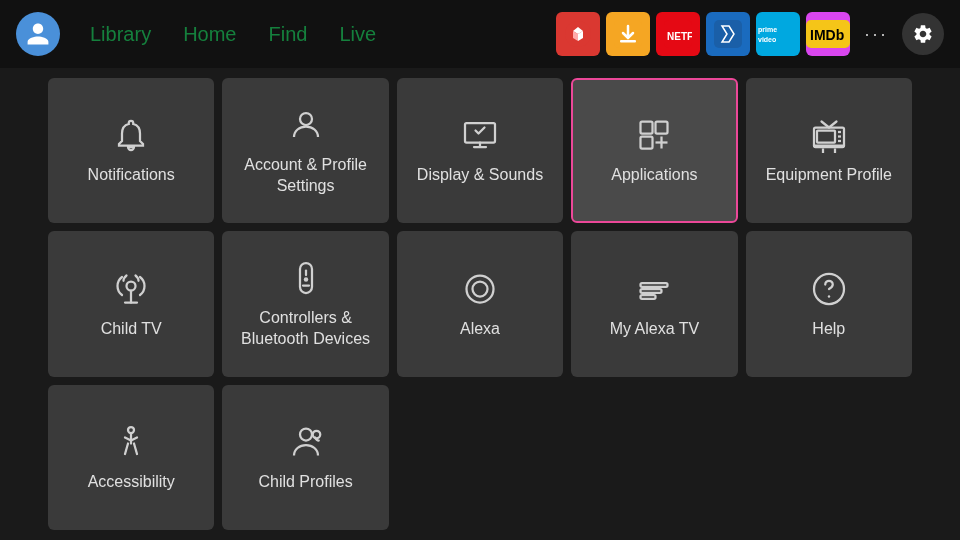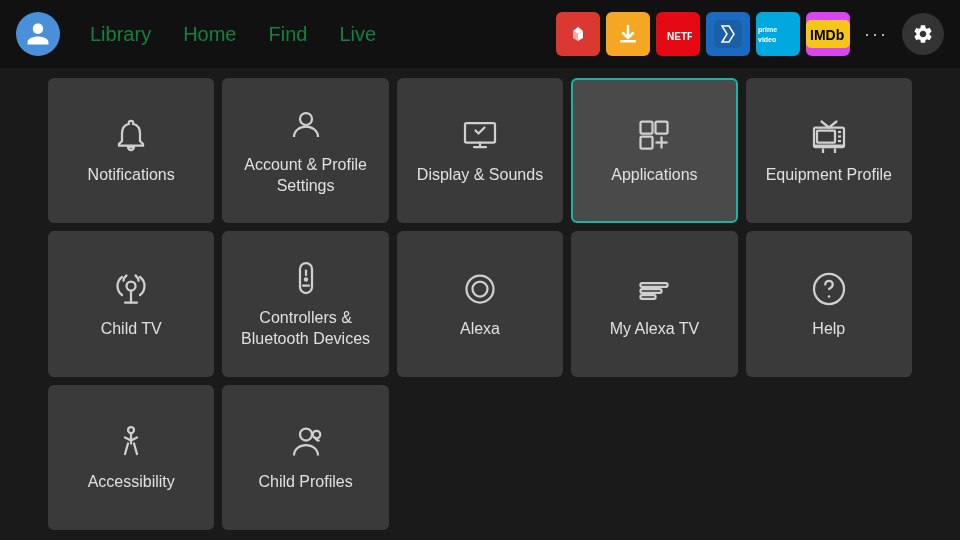--- a/index.html
+++ b/index.html
@@ -110,21 +110,21 @@
       flex-direction: column;
       align-items: center;
       justify-content: center;
       gap: 10px;
       cursor: pointer;
       padding: 10px;
       text-align: center;
     }
     .grid-item.active {
       background: #4a4a4a;
-      border: 2px solid #14b8a6;
+      border: 2px solid #ec4899;
     }
     .grid-item .icon {
       width: 40px;
       height: 40px;
       display: flex;
       align-items: center;
       justify-content: center;
     }
     .grid-item .icon svg {
       width: 36px;

